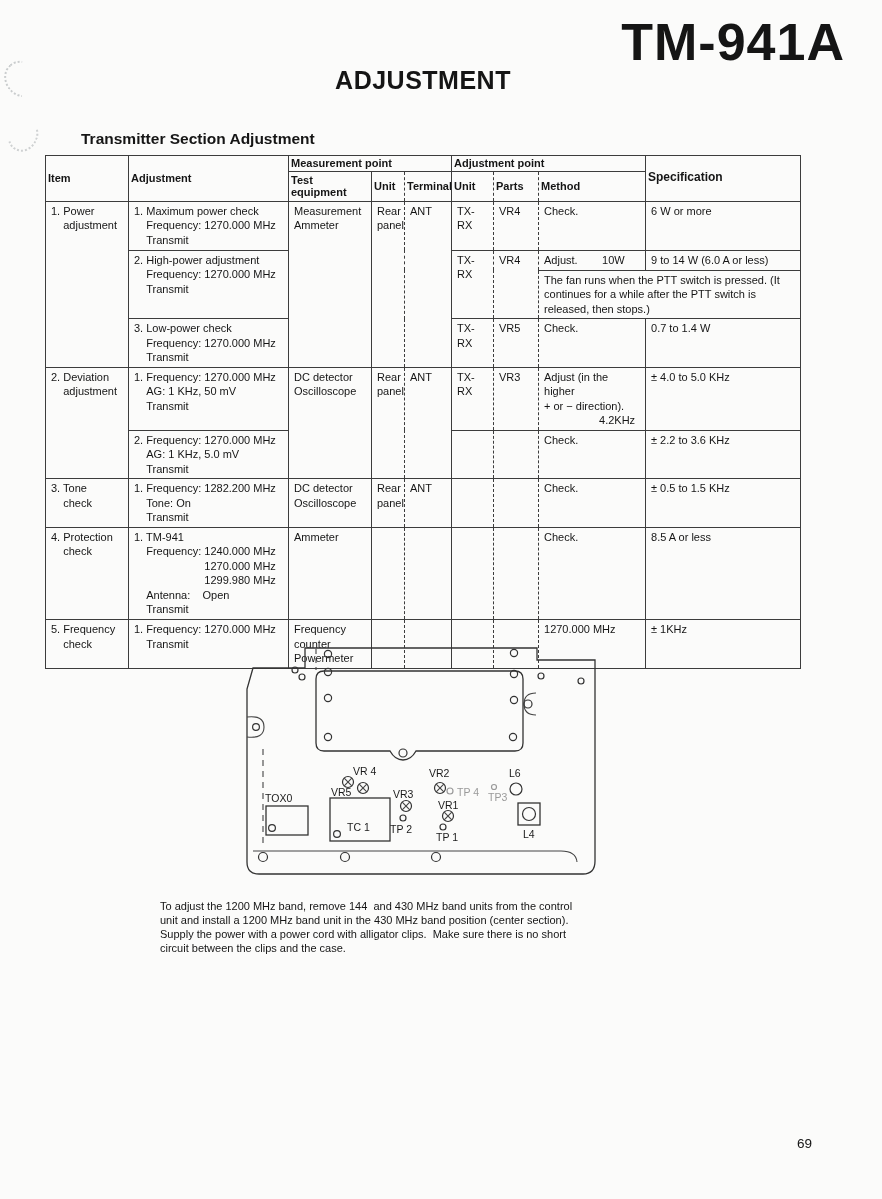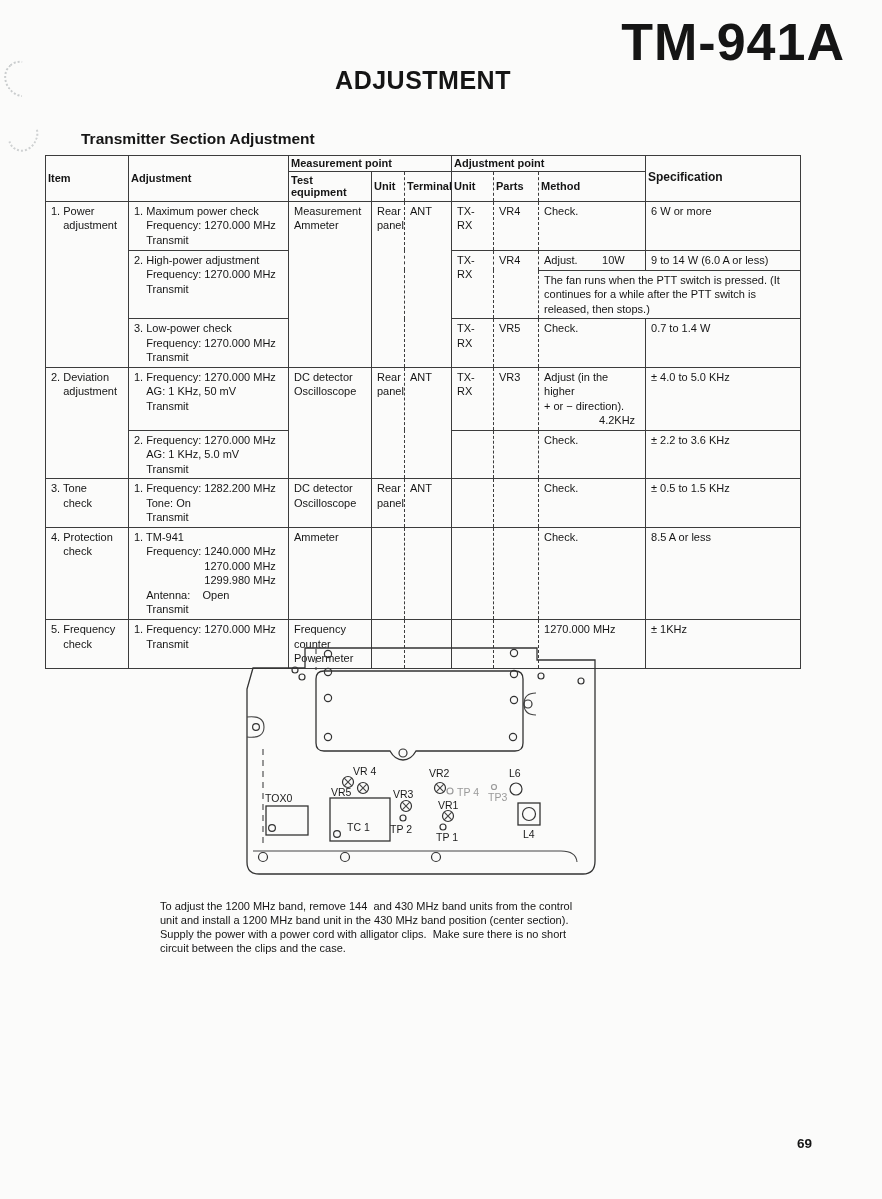--- a/index.html
+++ b/index.html
@@ -54,21 +54,21 @@
   .para{
     position:absolute; left:160px; top:900px; width:580px;
     font-size:11px; line-height:1.26; white-space:pre-wrap;
   }
   .caption{
     position:absolute; left:181px; top:988px;
     font-size:14.8px; font-weight:700;
   }
   .pagenum{
     position:absolute; left:797px; top:1136px;
-    font-size:13.5px; font-weight:700;
+    font-size:13.5px; font-weight:400;
   }
   .artifact{position:absolute; border-radius:50%;}
   .artifact-a{
     left:5px; top:60px; width:30px; height:34px;
     border:2px dotted #9aa0a3; border-right-color:transparent; border-bottom-color:transparent;
     transform:rotate(-40deg); opacity:.5;
   }
   .artifact-b{
     left:8px; top:118px; width:26px; height:30px;
     border:2px dotted #9aa0a3; border-left-color:transparent; border-top-color:transparent;

